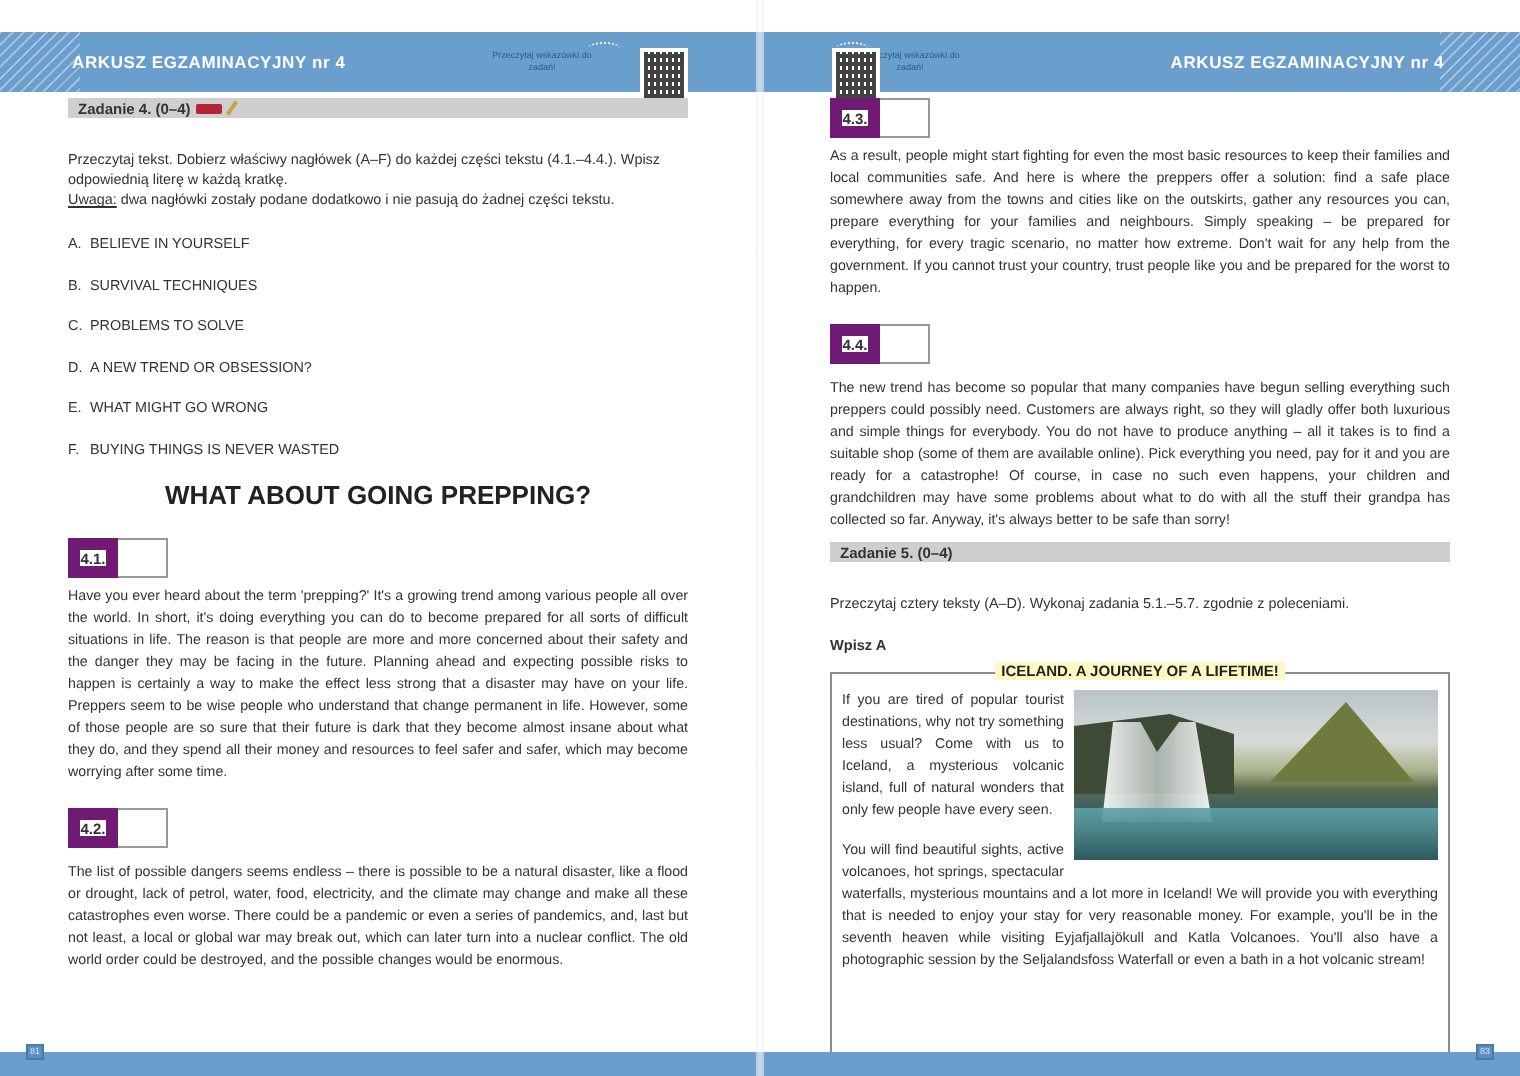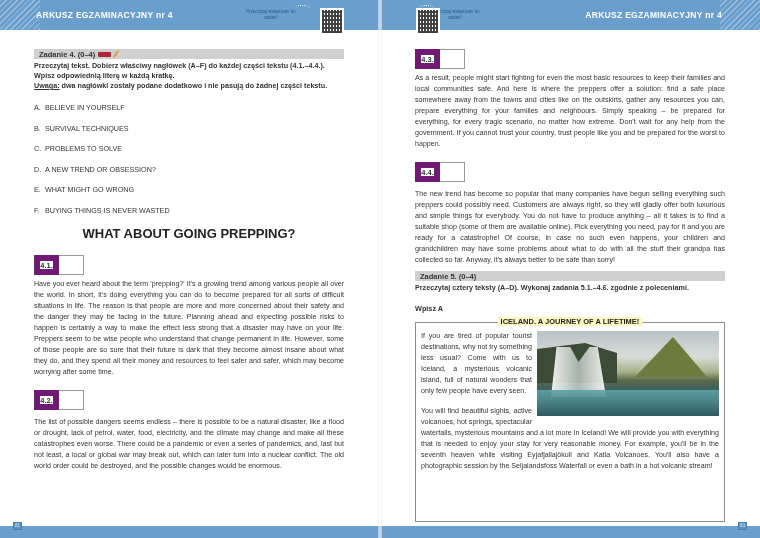--- a/index.html
+++ b/index.html
@@ -5,21 +5,21 @@
   * { box-sizing: border-box; margin: 0; padding: 0; }
   html, body { width: 760px; height: 538px; overflow: hidden; background: #ffffff; }
   body { font-family: "Liberation Sans", sans-serif; color: #2a2a2a; position: relative; }
 
   .spread { position: absolute; left: 0; top: 0; width: 760px; height: 538px; background: #fff; }
   .page { position: absolute; top: 0; height: 538px; width: 380px; overflow: hidden; background: #fff; }
   .page.left { left: 0; }
   .page.right { left: 380px; }
   .gutter { position: absolute; left: 378px; top: 0; width: 4px; height: 538px; background: linear-gradient(90deg, #e9e9e9, #ffffff, #e9e9e9); opacity: 0.6; }
 
-  .header { position: absolute; top: 0; height: 30px; width: 380px; background: #6a9fcd; padding-left: 32px; }
+  .header { position: absolute; top: 16px; height: 30px; width: 380px; background: #6a9fcd; padding-left: 32px; }
   .header .title { position: absolute; top: 10px; font-size: 8.5px; font-weight: bold; color: #ffffff; letter-spacing: 0.3px; }
   .page.left .header .title { left: 36px; }
   .page.right .header .title { right: 38px; }
   .header .stripes { position: absolute; top: 0; width: 40px; height: 30px;
     background: repeating-linear-gradient(135deg, rgba(255,255,255,0.35) 0 1px, transparent 1px 4px); }
   .page.left .header .stripes { left: 0; }
   .page.right .header .stripes { right: 0; }
   .qr-hint { position: absolute; top: 9px; font-size: 4.5px; line-height: 5.5px; color: #2b5b8a; text-align: center; width: 50px; }
   .page.left .qr-hint { left: 246px; }
   .page.right .qr-hint { left: 50px; }
@@ -36,21 +36,21 @@
     opacity: 0.85; }
 
   .footer { position: absolute; bottom: 0; left: 0; width: 380px; height: 12px; background: #6a9fcd; }
   .pnum { position: absolute; bottom: 8px; width: 9px; height: 8px; background: #5b8fbf; border: 1px solid #4a7cab; font-size: 4.5px; color: #dbe8f5; text-align: center; line-height: 6px; }
   .page.left .pnum { left: 13px; }
   .page.right .pnum { right: 13px; }
 
   .task-bar { background: #cfcfcf; font-size: 7.5px; font-weight: bold; color: #333; padding: 2px 5px; height: 10px; line-height: 9px; display: flex; align-items: center; gap: 3px; }
   .task-badge { display: inline-block; width: 13px; height: 5px; background: #b3243a; border-radius: 1px; }
   .pencil { display: inline-block; width: 2px; height: 8px; background: #c9a640; transform: rotate(35deg); margin-left: 1px; }
-  .instr { font-size: 7.2px; font-weight: bold; color: #333; line-height: 10px; margin-top: 2px; }
+  .instr { font-size: 7.2px; font-weight: normal; color: #333; line-height: 10px; margin-top: 16px; }
   .instr .u { text-decoration: underline; }
 
   .options { margin-top: 12px; }
   .option { display: flex; font-size: 7.2px; color: #333; height: 10px; line-height: 10px; margin-bottom: 10.5px; }
   .option .letter { width: 11px; font-weight: normal; }
 
   .text-title { text-align: center; font-size: 13px; font-weight: bold; color: #222; margin-top: 4px; margin-bottom: 14px; }
 
   .answer-row { display: flex; height: 20px; }
   .answer-num { width: 25px; height: 20px; border: 6px solid #701a75; font-size: 7.5px; font-weight: bold; color: #333; display: flex; align-items: center; justify-content: center; }
@@ -175,21 +175,21 @@
         <div class="answer-row">
           <div class="answer-num">4.4.</div>
           <div class="answer-box"></div>
         </div>
         <div class="para" style="margin-top:7px;">The new trend has become so popular that many companies have begun selling everything such preppers could possibly need. Customers are always right, so they will gladly offer both luxurious and simple things for everybody. You do not have to produce anything – all it takes is to find a suitable shop (some of them are available online). Pick everything you need, pay for it and you are ready for a catastrophe! Of course, in case no such even happens, your children and grandchildren may have some problems about what to do with all the stuff their grandpa has collected so far. Anyway, it's always better to be safe than sorry!</div>
       </div>
 
       <div class="task-bar" style="margin-top:5px;">
         <span>Zadanie 5. (0–4)</span>
       </div>
-      <div class="instr">Przeczytaj cztery teksty (A–D). Wykonaj zadania 5.1.–4.6. zgodnie z poleceniami.</div>
+      <div class="instr">Przeczytaj cztery teksty (A–D). Wykonaj zadania 5.1.–5.7. zgodnie z poleceniami.</div>
 
       <div class="tekst-label">Wpisz A</div>
       <div class="tekst-box">
         <div class="box-title">ICELAND. A JOURNEY OF A LIFETIME!</div>
         <div class="photo" title="Kirkjufell mountain and waterfall in Iceland">
           <div class="mountain"></div>
           <div class="cliff"></div>
           <div class="falls"></div>
           <div class="water"></div>
         </div>

